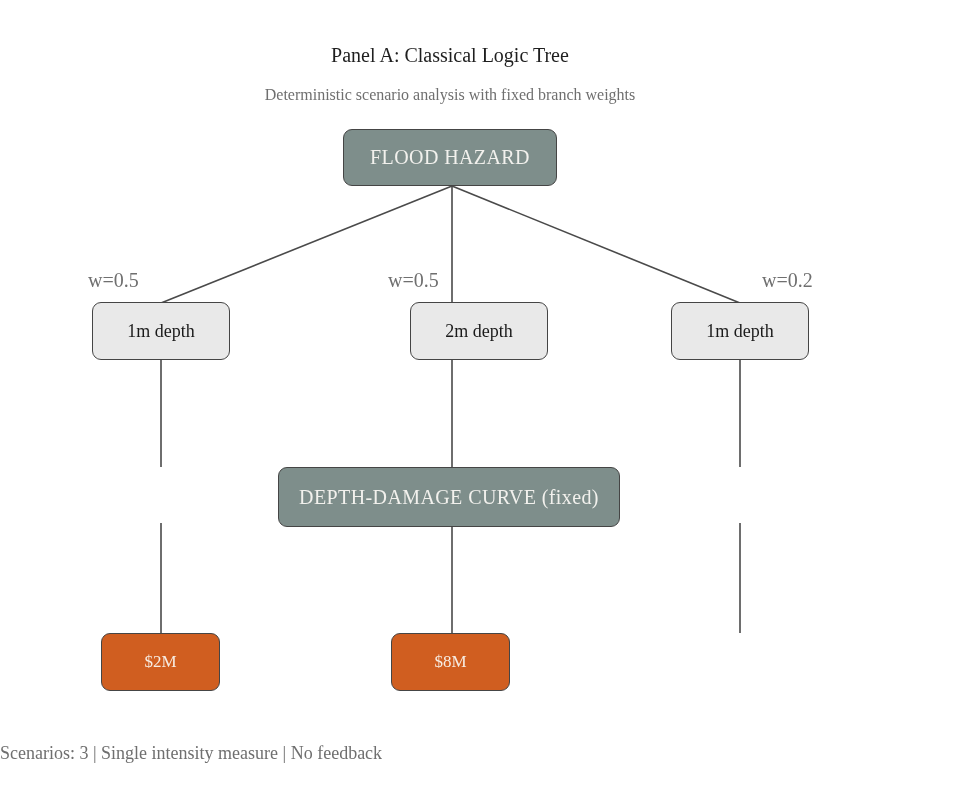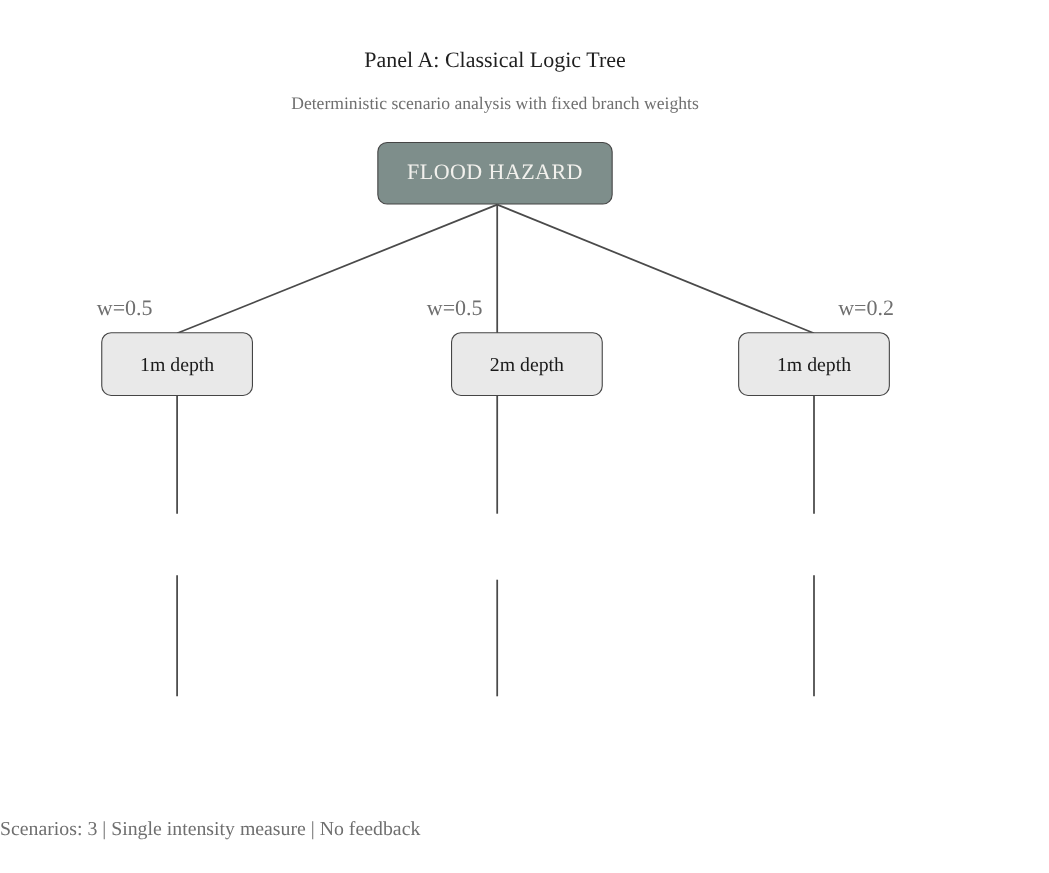--- a/index.html
+++ b/index.html
@@ -142,17 +142,26 @@
   <div class="node light node-depth node-depth-1">
     <span>1m depth</span>
   </div>
   <div class="node light node-depth node-depth-2">
     <span>2m depth</span>
   </div>
   <div class="node light node-depth node-depth-3">
     <span>1m depth</span>
   </div>
 
+  <div class="node slate node-curve">
+    <span>DEPTH-DAMAGE CURVE (fixed)</span>
+  </div>
 
+  <div class="node orange node-loss node-loss-1">
+    <span>$2M</span>
+  </div>
+  <div class="node orange node-loss node-loss-2">
+    <span>$8M</span>
+  </div>
 
   <div class="panel-footer">Scenarios: 3 | Single intensity measure | No feedback</div>
 
 </div>
 
 </body></html>

